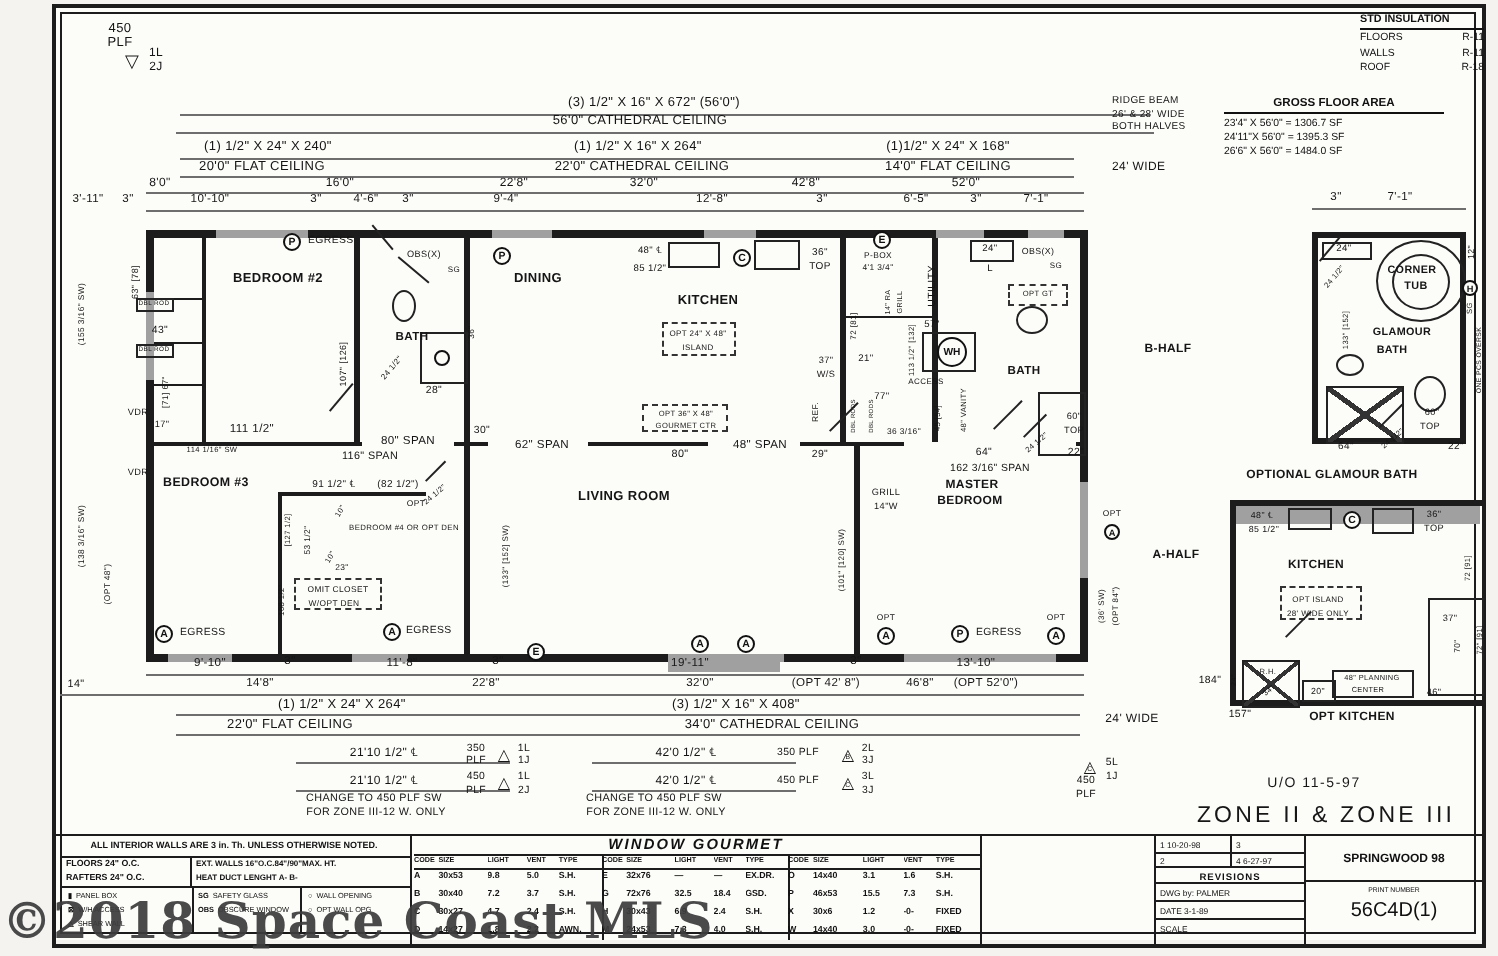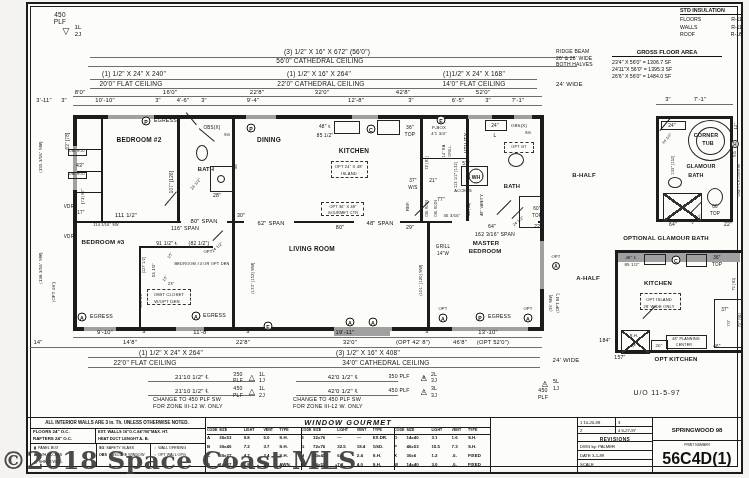--- a/index.html
+++ b/index.html
@@ -444,20 +444,21 @@
       </div>
   </div>
 
   <div class="gfa">
     <div class="t">GROSS FLOOR AREA</div>
     <div class="r">23'4" X 56'0" = 1306.7 SF</div>
     <div class="r">24'11"X 56'0" = 1395.3 SF</div>
     <div class="r">26'6" X 56'0" = 1484.0 SF</div>
   </div>
 
+  <div class="zone-title">ZONE II &amp; ZONE III</div>
   <div class="uo">U/O 11-5-97</div>
 
   <div class="ws-title">WINDOW GOURMET</div>
   <div id="ws-groups">
       <div class="wsg" style="left: 207px; width: 94px;">
         <span class="h">CODE</span>
         <span class="h">SIZE</span>
         <span class="h">LIGHT</span>
         <span class="h">VENT</span>
         <span class="h">TYPE</span>
@@ -561,17 +562,17 @@
     <div style="left:40px;top:10px;font-size:4.2px;">4  6-27-97</div>
     <div style="left:37px;top:19px;transform:translateX(-50%);font-size:4.8px;font-weight:700;letter-spacing:.5px;">REVISIONS</div>
     <div style="left:2px;top:26px;font-size:4.2px;">DWG by:  PALMER</div>
     <div style="left:2px;top:35px;font-size:4.2px;">DATE  3-1-89</div>
     <div style="left:2px;top:44px;font-size:4.2px;">SCALE</div>
   </div>
 
   <div class="tblk">
     <div style="top:9px;font-size:6px;font-weight:700;">SPRINGWOOD 98</div>
     <div style="top:25px;font-size:3.4px;">PRINT NUMBER</div>
-    <div style="top:32px;font-size:16px;font-weight:700;text-align:right;">56C4D(1)</div>
+    <div style="top:32px;font-size:10px;font-weight:400;text-align:right;">56C4D(1)</div>
   </div>
 
   <div class="wm">©2018 Space Coast MLS</div>
 </div>
 
 </body></html>

